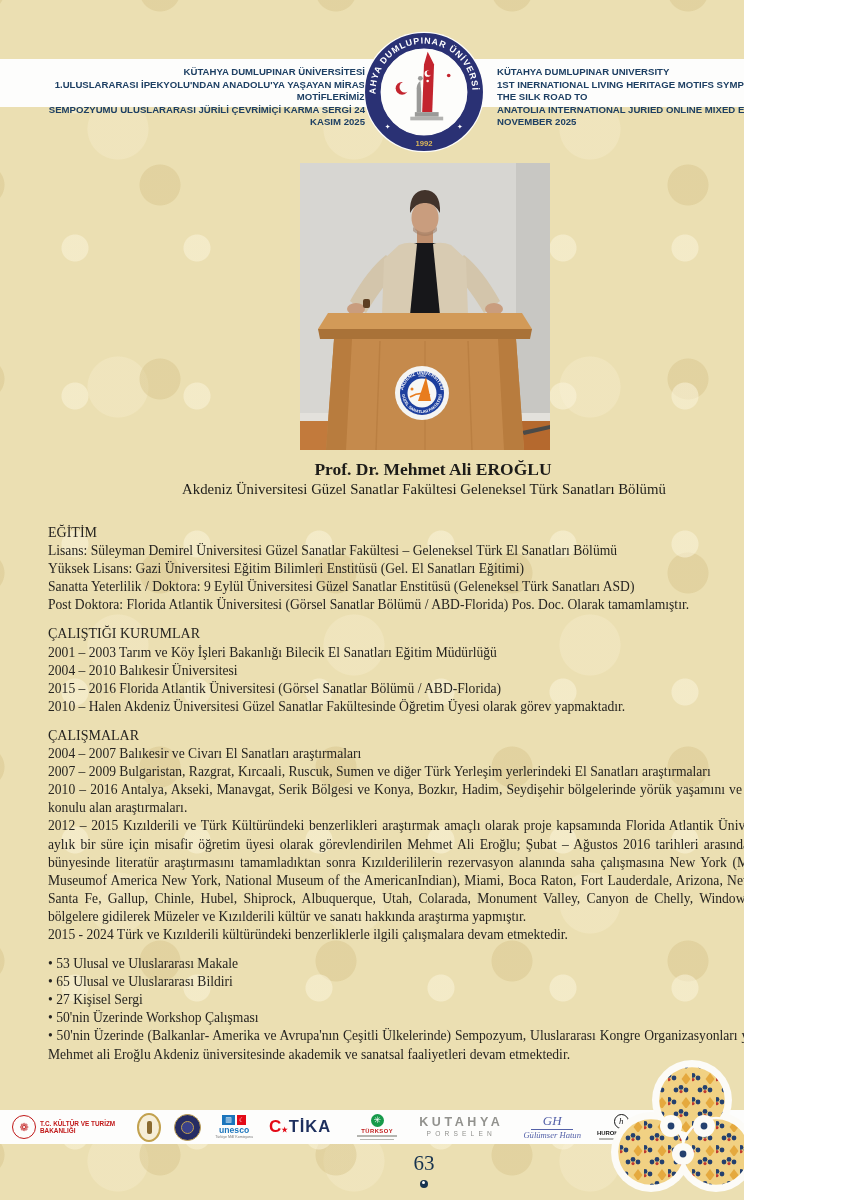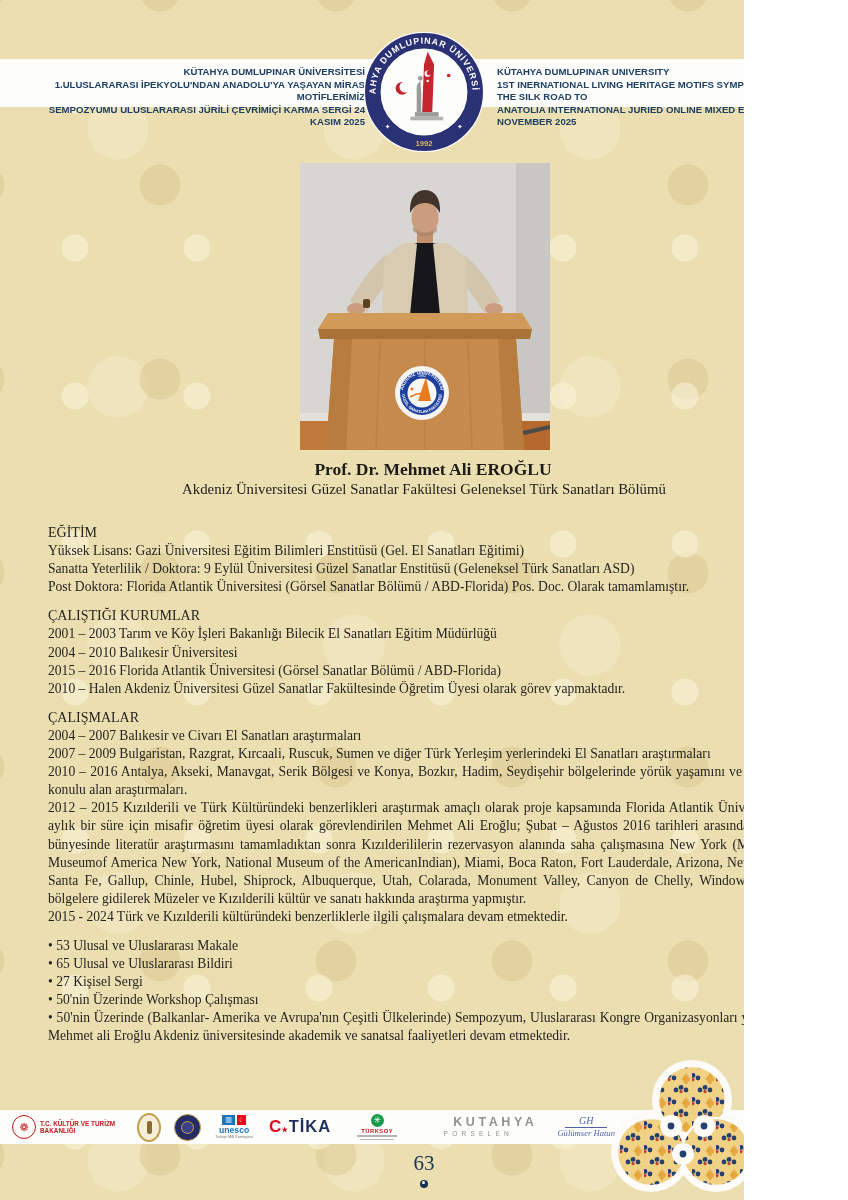--- a/index.html
+++ b/index.html
@@ -65,24 +65,24 @@
   .tika .c{color:#e30a17;font-size:17px;}
   .tika .star{color:#e30a17;font-size:7px;margin:0 1px 0 0;}
   .tika .t{color:#1d2f5e;font-size:16.5px;letter-spacing:1px;}
   .turksoy{margin-left:26px;}
   .turksoy .flower{width:13px;height:13px;border-radius:50%;background:#169a4a;color:#fff;
         font-size:9px;line-height:13px;text-align:center;}
   .turksoy .word{font-family:"Liberation Sans",sans-serif;font-weight:800;color:#c01818;font-size:5.8px;letter-spacing:.5px;margin-top:1px;}
   .turksoy .capbar{width:40px;height:2px;background:#b5b5b0;margin-top:1.4px;}
   .turksoy .capbar.s{width:34px;height:1.6px;}
   .kutahya{margin-left:22px;color:#92928e;font-family:"Liberation Sans",sans-serif;}
-  .kutahya .l1{font-size:12.5px;letter-spacing:3.6px;font-weight:600;margin-left:34px;}
+  .kutahya .l1{font-size:12.5px;letter-spacing:3.6px;font-weight:600;}
   .kutahya .l2{font-size:6.6px;letter-spacing:4.2px;margin-top:1px;}
   .gulumser{margin-left:20px;color:#5360a8;font-style:italic;}
-  .gulumser .mono{font-size:10px;}
+  .gulumser .mono{font-size:13px;}
   .gulumser .rule{width:42px;height:1px;background:#5360a8;margin:1px 0;}
   .gulumser .word{font-size:8.6px;white-space:nowrap;}
   .hurok{margin-left:16px;}
   .hurok .mono{width:13px;height:13px;border-radius:50%;border:1.5px solid #151515;color:#151515;
         font-style:italic;font-size:9px;line-height:12px;text-align:center;}
   .hurok .word{font-family:"Liberation Sans",sans-serif;font-weight:800;color:#151515;font-size:5.9px;margin-top:1.4px;white-space:nowrap;}
   .hurok .capbar{width:44px;height:2px;background:#b5b5b0;margin-top:1.4px;}
   .bastas{margin-left:16px;align-items:baseline;font-family:"Liberation Sans",sans-serif;gap:12px;}
   .bastas .b1{font-weight:900;color:#27375c;font-size:13.5px;letter-spacing:.5px;}
   .bastas .grupwrap{display:flex;flex-direction:column;margin-left:1px;}
@@ -199,20 +199,21 @@
     </g>
   </svg>
 
   <div class="name">Prof. Dr. Mehmet Ali EROĞLU</div>
   <div class="affil">Akdeniz Üniversitesi  Güzel Sanatlar Fakültesi Geleneksel Türk Sanatları Bölümü</div>
 
   <div class="content">
 
     <div class="sec">
       <div class="sec-title">EĞİTİM</div>
+      <div class="line">Lisans: Süleyman Demirel Üniversitesi Güzel Sanatlar Fakültesi – Geleneksel Türk El Sanatları Bölümü</div>
       <div class="line">Yüksek Lisans: Gazi Üniversitesi Eğitim Bilimleri Enstitüsü (Gel. El Sanatları Eğitimi)</div>
       <div class="line">Sanatta Yeterlilik / Doktora: 9 Eylül Üniversitesi Güzel Sanatlar Enstitüsü (Geleneksel Türk Sanatları ASD)</div>
       <div class="line">Post Doktora: Florida Atlantik Üniversitesi (Görsel Sanatlar Bölümü / ABD-Florida) Pos. Doc. Olarak tamamlamıştır.</div>
     </div>
 
     <div class="sec">
       <div class="sec-title">ÇALIŞTIĞI KURUMLAR</div>
       <div class="line">2001 – 2003 Tarım ve Köy İşleri Bakanlığı Bilecik El Sanatları Eğitim Müdürlüğü</div>
       <div class="line">2004 – 2010 Balıkesir Üniversitesi</div>
       <div class="line">2015 – 2016 Florida Atlantik Üniversitesi (Görsel Sanatlar Bölümü / ABD-Florida)</div>

